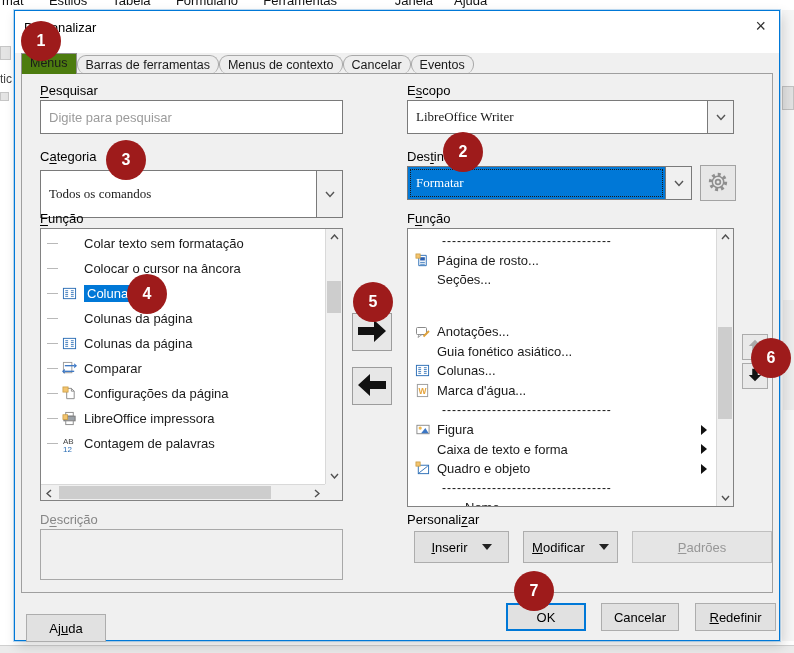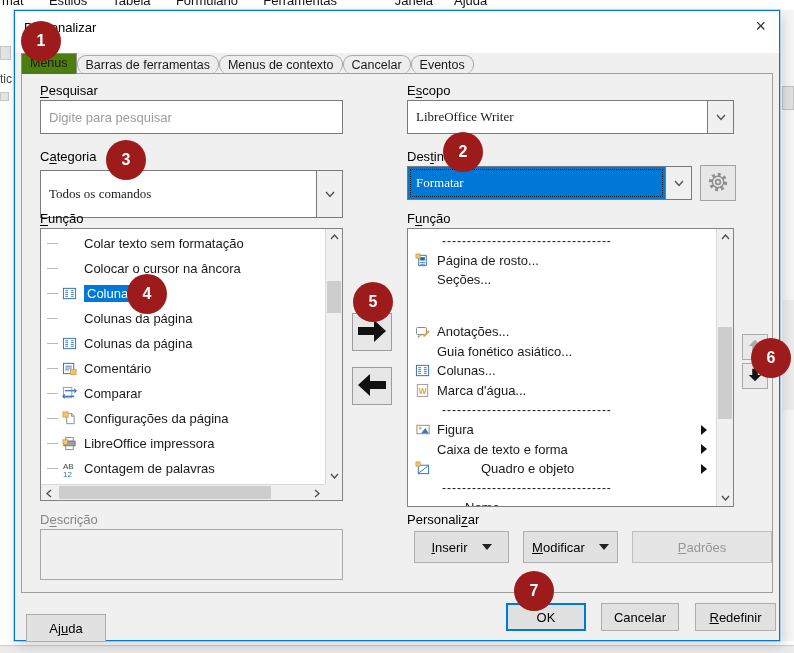--- a/index.html
+++ b/index.html
@@ -169,31 +169,20 @@
                 <rect x="1.5" y="2.5" width="13" height="11" fill="#fff" stroke="#2a6db5"></rect>
                 <path d="M3.5 5h3M3.5 7h3M3.5 9h3M3.5 11h3M9.5 5h3M9.5 7h3M9.5 9h3M9.5 11h3" stroke="#2a6db5" stroke-width="0.9"></path>
               </svg>
             </span>
             <span class="rlabel">Colunas da página</span>
           </div>
           <div class="row" style="height: 25px;">
             <span class="guide"></span>
             <span class="islot">
               <svg width="15" height="15" viewBox="0 0 16 16">
-                <rect x="1.5" y="2.5" width="11" height="11" fill="#fff" stroke="#2a6db5"></rect>
-                <path d="M3.5 5.5h7M3.5 7.5h7M3.5 9.5h4" stroke="#2a6db5" stroke-width="0.9"></path>
-                <rect x="9" y="9" width="6" height="5.5" fill="#f3c46e" stroke="#c79a41" stroke-width="0.8"></rect>
-              </svg>
-            </span>
-            <span class="rlabel">Comentário</span>
-          </div>
-          <div class="row" style="height: 25px;">
-            <span class="guide"></span>
-            <span class="islot">
-              <svg width="15" height="15" viewBox="0 0 16 16">
                 <rect x="1.5" y="1.5" width="9" height="11" fill="#fff" stroke="#9a9a9a"></rect>
                 <path d="M3 5h10" stroke="#3a76c4" stroke-width="1.4"></path>
                 <polygon points="13,2.3 16,5 13,7.7" fill="#3a76c4"></polygon>
                 <path d="M13 11H3" stroke="#3a76c4" stroke-width="1.4"></path>
                 <polygon points="3,8.3 0,11 3,13.7" fill="#3a76c4"></polygon>
               </svg>
             </span>
             <span class="rlabel">Comparar</span>
           </div>
           <div class="row" style="height: 25px;">
@@ -371,21 +360,21 @@
               </svg>
             </span>
             <span class="rlabel">Figura</span>
             <span class="subarrow"></span>
           </div>
           <div class="row" style="height: 19.6px;">
             <span class="islot"></span>
             <span class="rlabel">Caixa de texto e forma</span>
             <span class="subarrow"></span>
           </div>
-          <div class="row" style="height: 19.6px; gap: 44px;">
+          <div class="row" style="height: 19.6px;">
             <span class="islot">
               <svg width="15" height="15" viewBox="0 0 16 16">
                 <rect x="3.5" y="4.5" width="11" height="9" fill="#fff" stroke="#2a6db5"></rect>
                 <path d="M4.5 12.5 13.5 5.5" stroke="#2a6db5" stroke-width="1"></path>
                 <rect x="1" y="1" width="4.5" height="4.5" fill="#f3c46e" stroke="#c79a41" stroke-width="0.8"></rect>
               </svg>
             </span>
             <span class="rlabel">Quadro e objeto</span>
             <span class="subarrow"></span>
           </div>

